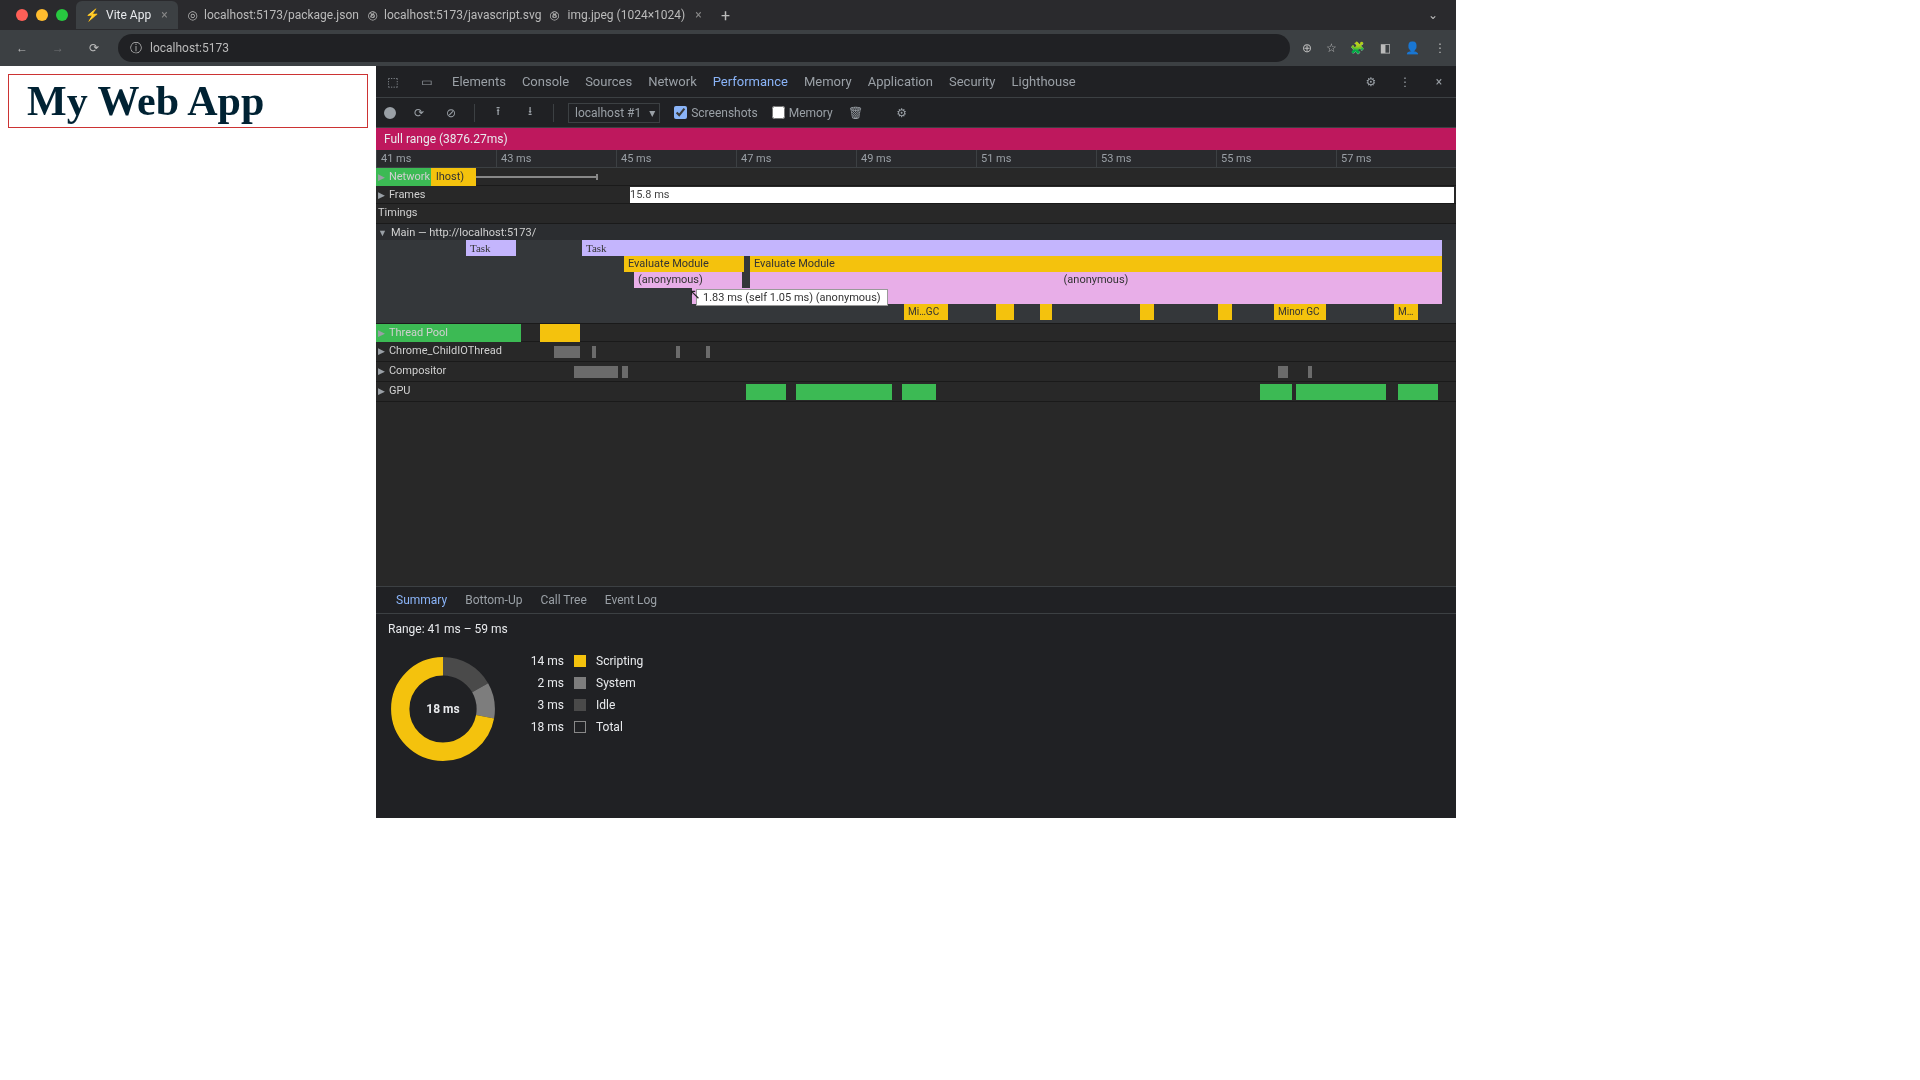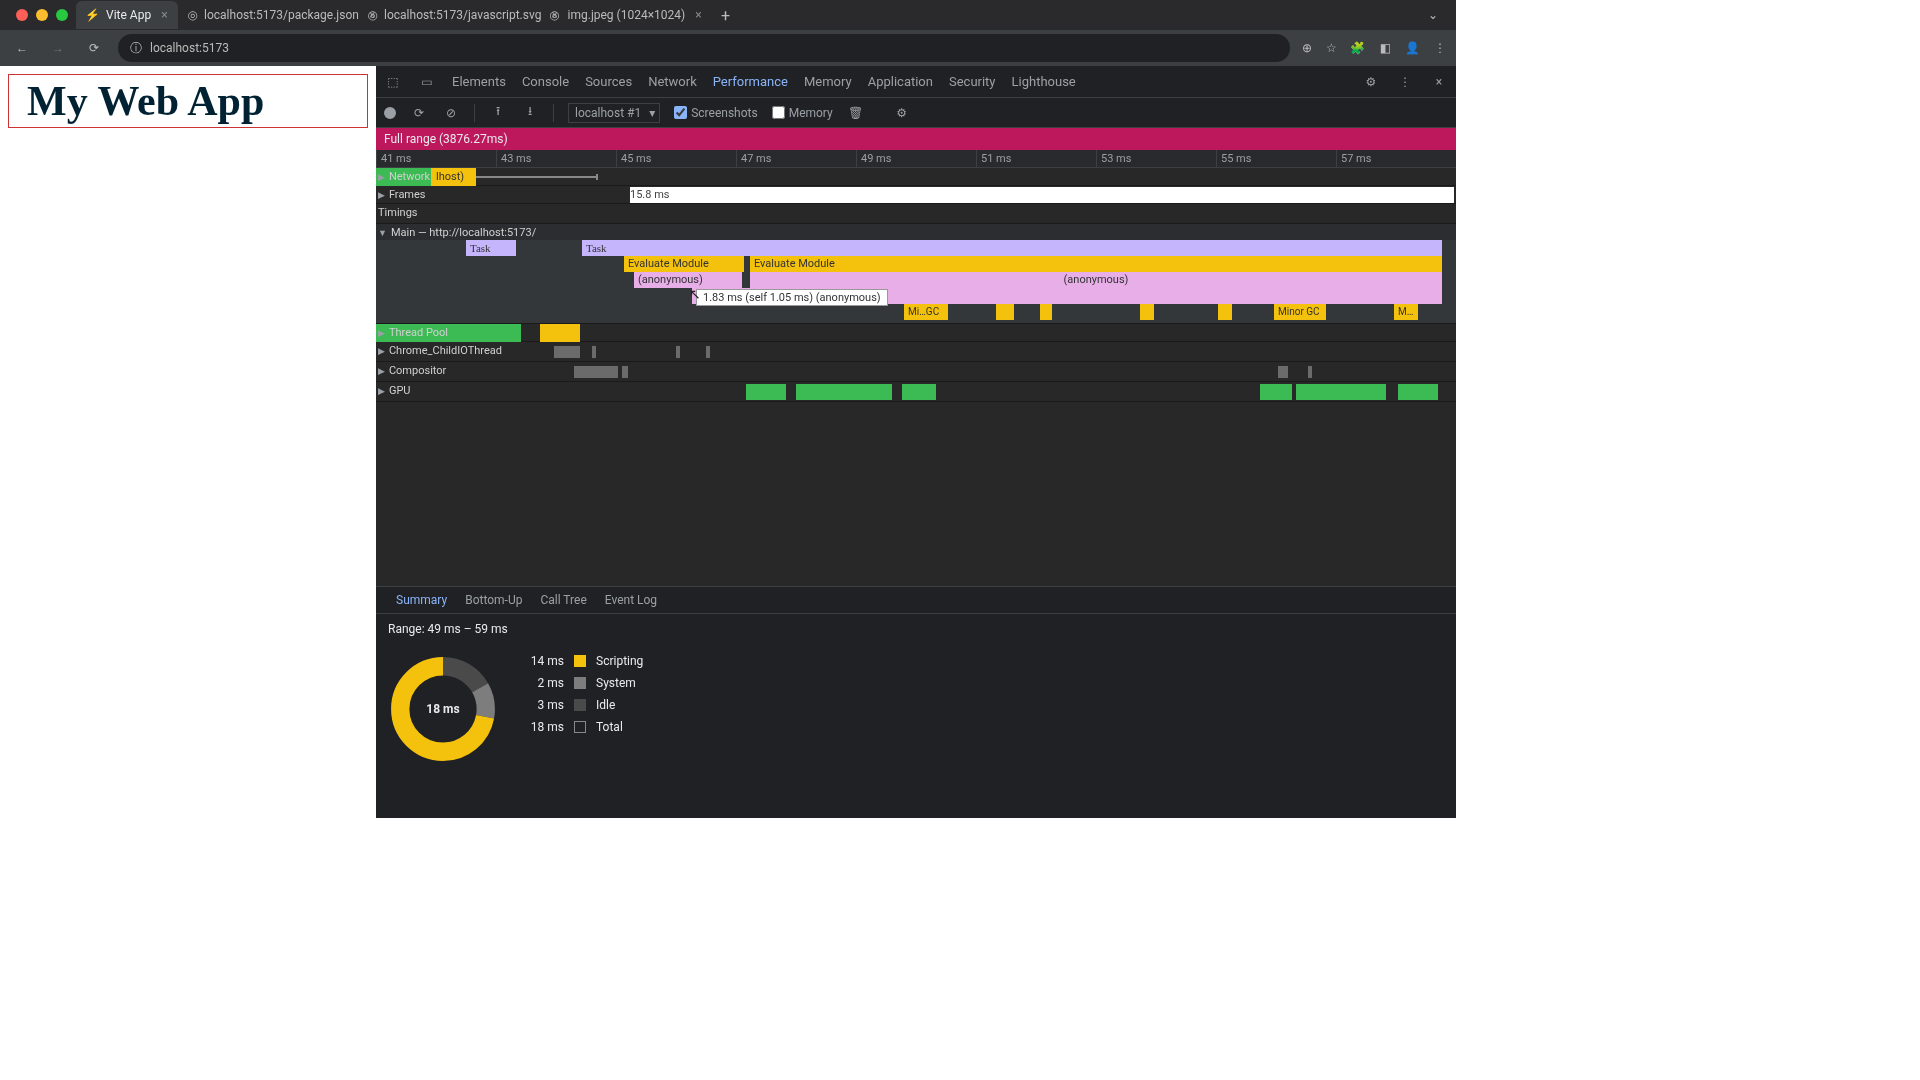--- a/index.html
+++ b/index.html
@@ -316,21 +316,21 @@
         </div>
       </div>
 
       <div class="bottom">
         <div class="btabs">
           <span class="btab active">Summary</span>
           <span class="btab">Bottom-Up</span>
           <span class="btab">Call Tree</span>
           <span class="btab">Event Log</span>
         </div>
-        <div class="range-text">Range: 49 ms – 59 ms</div>
+        <div class="range-text">Range: 41 ms – 59 ms</div>
         <div class="summary">
           <div class="donut">
             <svg viewBox="0 0 36 36">
               <circle cx="18" cy="18" r="14" fill="none" stroke="#4a4a4a" stroke-width="6" stroke-dasharray="14.7 73.3" stroke-dashoffset="0"></circle>
               <circle cx="18" cy="18" r="14" fill="none" stroke="#7d7d7d" stroke-width="6" stroke-dasharray="9.8 78.2" stroke-dashoffset="-14.7"></circle>
               <circle cx="18" cy="18" r="14" fill="none" stroke="#f4c20d" stroke-width="6" stroke-dasharray="63.5 24.5" stroke-dashoffset="-24.5"></circle>
             </svg>
             <div class="donut-center">18 ms</div>
           </div>
           <div class="legend">

